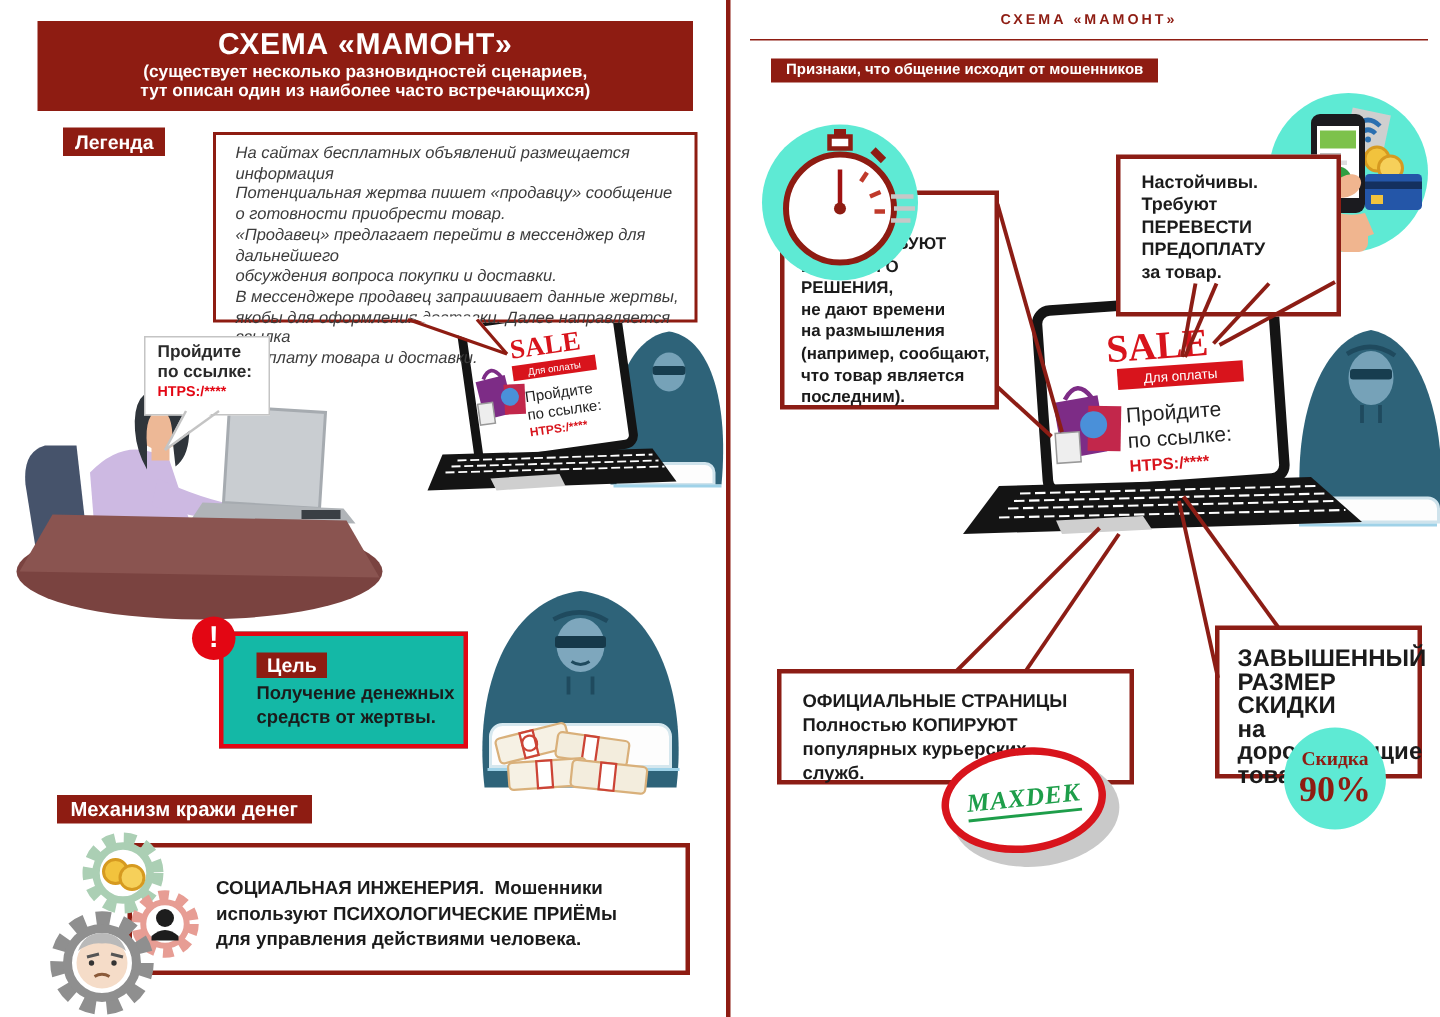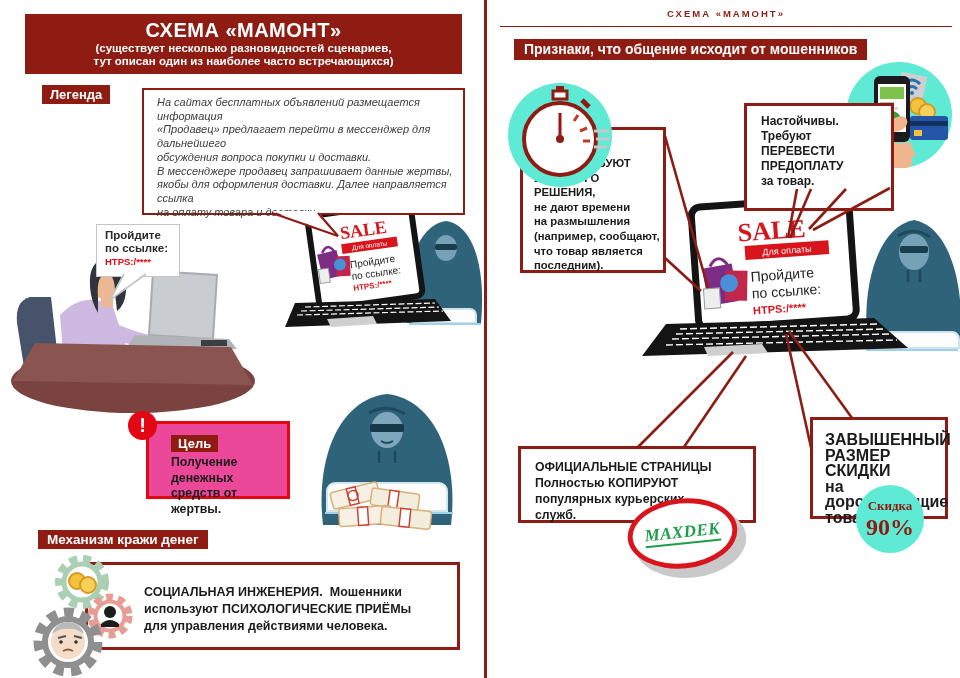--- a/index.html
+++ b/index.html
@@ -19,34 +19,34 @@
   .legend-label{left:42px;top:85px;font-size:13px;padding:2px 8px;z-index:21;}
   .legend-box{left:142px;top:88px;width:323px;height:127px;border:2.5px solid #8e1c12;
               background:#fff;box-sizing:border-box;padding:6px 4px 0 13px;z-index:20;}
   .legend-line{font-style:italic;font-size:11px;line-height:13.7px;color:#3c3c3c;}
   .victim-bubble{left:96px;top:224px;width:84px;height:53px;background:#fff;
                  border:1.6px solid #c4c4c4;box-sizing:border-box;padding:4px 0 0 8px;z-index:20;}
   .vb-line{font-weight:bold;font-size:11.5px;line-height:13px;color:#2a2a2a;}
   .vb-link{font-weight:bold;font-size:9.5px;color:#e30613;margin-top:1px;}
   .excl{left:128px;top:411px;width:29px;height:29px;border-radius:50%;background:#e30613;
         color:#fff;font-weight:bold;font-size:20px;text-align:center;line-height:28px;z-index:26;}
-  .goal-box{left:146px;top:421px;width:144px;height:78px;background:#ec4899;
+  .goal-box{left:146px;top:421px;width:166px;height:78px;background:#14b8a6;
             border:3px solid #e30613;box-sizing:border-box;z-index:20;}
   .goal-label{margin:11px 0 3px 22px;font-size:13px;padding:1px 7px;}
   .goal-line{margin-left:22px;font-size:12.3px;line-height:15.5px;}
   .mech-label{left:38px;top:530px;font-size:13.5px;padding:2px 9px;z-index:21;}
   .mech-box{left:85px;top:562px;width:375px;height:88px;background:#fff;
             border:3px solid #8e1c12;box-sizing:border-box;padding:19px 0 12px 56px;z-index:19;}
   .mech-line{font-size:12.5px;font-weight:bold;line-height:17px;}
   .divider{left:484px;top:0;width:3px;height:678px;background:#8e1c12;z-index:5;}
   
   .r-header{left:497px;top:8px;width:458px;text-align:center;font-size:9.5px;font-weight:bold;
             letter-spacing:2px;color:#8e1c12;z-index:10;}
   .r-header-line{left:500px;top:26px;width:452px;border-top:1.6px solid #8e1c12;z-index:10;}
-  .signs-label{left:514px;top:39px;font-size:14px;padding:2px 10px 3px;z-index:21;}
+  .signs-label{left:514px;top:39px;font-size:10px;padding:2px 10px 3px;z-index:21;}
   .gray-circle{border-radius:50%;background:#5eead4;}
   .stopwatch-wrap{left:508px;top:83px;width:104px;height:104px;z-index:26;}
   .phone-wrap{left:846px;top:62px;width:106px;height:106px;z-index:22;}
   .urgency-box{left:520px;top:127px;width:146px;height:146px;padding:26px 0 0 11px;}
   .u-line{font-size:11.3px;line-height:14.6px;}
   .prepay-box{left:744px;top:103px;width:150px;height:108px;padding:8px 0 0 14px;z-index:24;}
   .p-line{font-size:12px;line-height:15px;}
   .copy-box{left:518px;top:446px;width:238px;height:77px;padding:10px 0 0 14px;}
   .c-line{font-size:12.3px;line-height:16px;}
   .discount-box{left:810px;top:417px;width:138px;height:102px;padding:12px 0 0 12px;}
@@ -76,20 +76,22 @@
   <div class="abs banner">
     <div class="banner-title">СХЕМА «МАМОНТ»</div>
     <div class="banner-sub">(существует несколько разновидностей сценариев,</div>
     <div class="banner-sub">тут описан один из наиболее часто встречающихся)</div>
   </div>
 
   <div class="abs red-label legend-label">Легенда</div>
 
   <div class="abs legend-box">
     <div class="legend-line">На сайтах бесплатных объявлений размещается информация</div>
+    <div class="legend-line">Потенциальная жертва пишет «продавцу» сообщение</div>
+    <div class="legend-line">о готовности приобрести товар.</div>
     <div class="legend-line">«Продавец» предлагает перейти в мессенджер для дальнейшего</div>
     <div class="legend-line">обсуждения вопроса покупки и доставки.</div>
     <div class="legend-line">В мессенджере продавец запрашивает данные жертвы,</div>
     <div class="legend-line">якобы для оформления доставки. Далее направляется ссылка</div>
     <div class="legend-line">на оплату товара и доставки.</div>
   </div>
 
   <div class="abs victim-bubble">
     <div class="vb-line">Пройдите</div>
     <div class="vb-line">по ссылке:</div>

